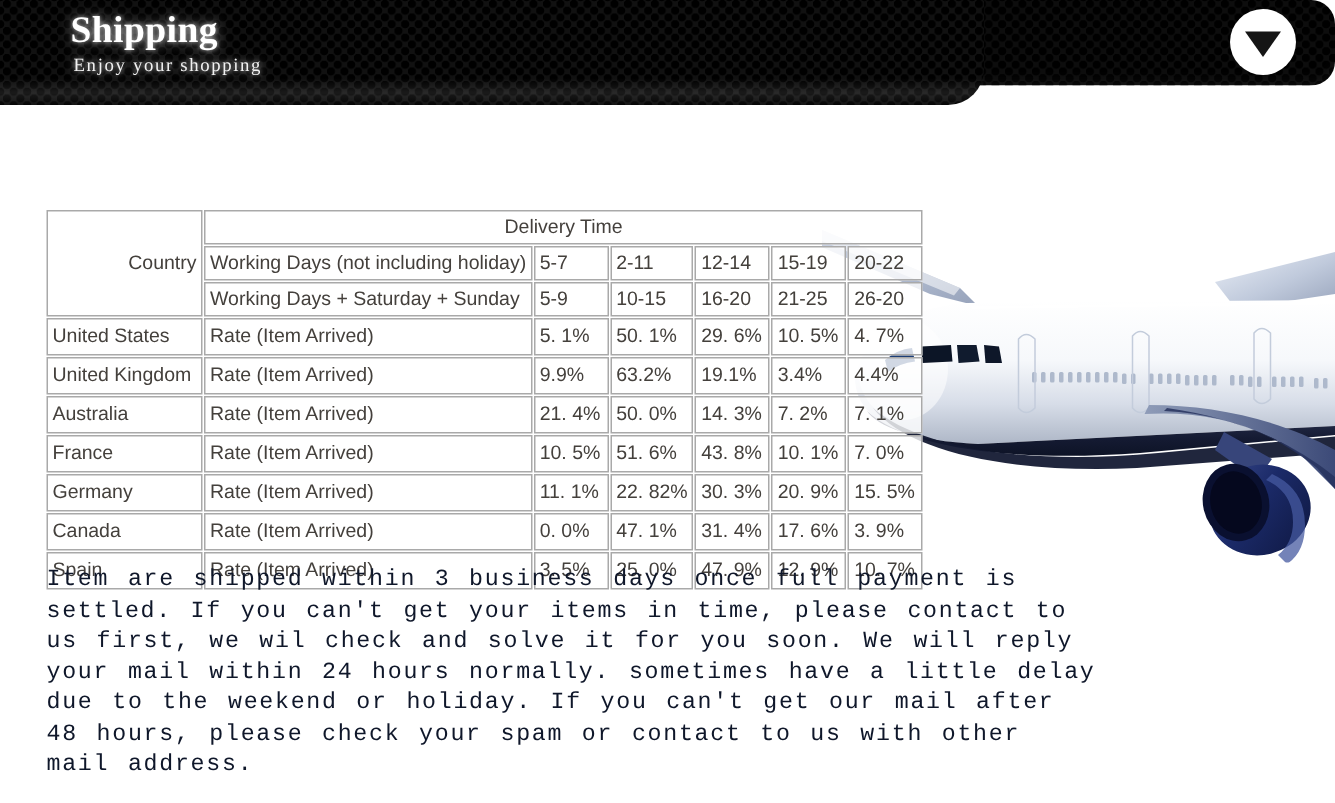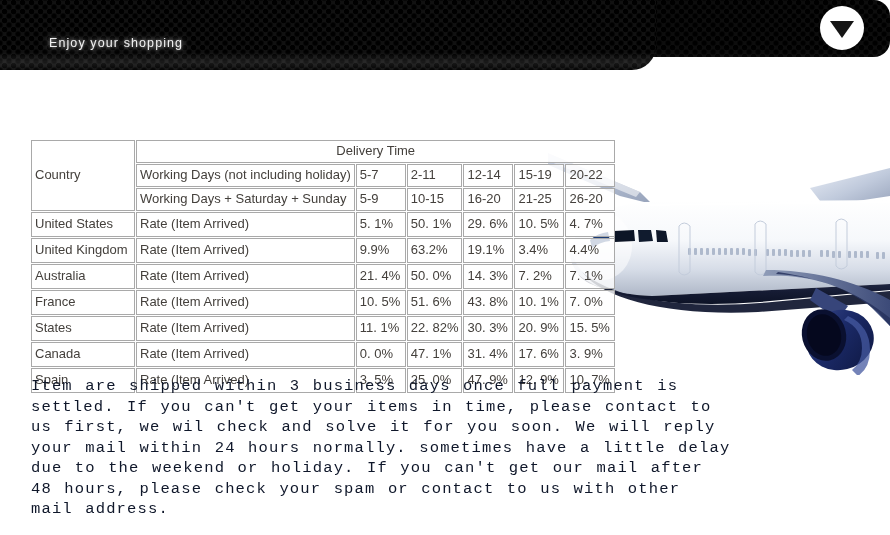--- a/index.html
+++ b/index.html
@@ -72,21 +72,21 @@
     font-size: 25px;
     color: #ffffff;
     letter-spacing: 0.3px;
     text-shadow: 0 0 9px rgba(255,255,255,0.55), 0 0 3px rgba(255,255,255,0.6);
     white-space: nowrap;
   }
   .banner-sub {
     position: absolute;
     left: 49px;
     top: 36px;
-    font-family: Liberation Sans, sans-serif;
+    font-family: Liberation Serif, serif;
     font-size: 12.5px;
     color: #f2f2f2;
     letter-spacing: 1.1px;
     text-shadow: 0 0 8px rgba(255,255,255,0.6), 0 0 3px rgba(255,255,255,0.5);
     white-space: nowrap;
   }
   .collapse-btn {
     position: absolute;
     left: 820px;
     top: 6px;
@@ -134,21 +134,21 @@
     background: rgba(255,255,255,0.80);
     padding: 2px 3px 3px 3px;
     vertical-align: middle;
     white-space: nowrap;
     line-height: 16px;
   }
   td.c-country { width: 96px; height: 18px; }
   td.c-label   { width: 210px; margin-top: 9px; }
   td.c-val     { width: 42px; }
   td.delivery-head { text-align: center; }
-  td.country-head { vertical-align: middle; }
+  td.country-head { vertical-align: middle; text-align: right; }
 
   
   #ship-note {
     position: absolute;
     left: 31px;
     top: 376px;
     width: 700px;
     font-family: Liberation Mono, monospace;
     font-size: 15.5px;
     line-height: 20.5px;
@@ -156,20 +156,21 @@
     word-spacing: 2px;
     color: #0f172a;
   }
 </style>
 </head>
 <body>
 
 <div id="banner">
   <div class="bar-outer"></div>
   <div class="bar-inner"></div>
+  <div class="banner-title">Shipping</div>
   <div class="banner-sub">Enjoy your shopping</div>
   <div class="collapse-btn">
     <div class="tri"></div>
   </div>
 </div>
 
 <svg id="plane-art" viewBox="0 0 342 225" xmlns="http://www.w3.org/2000/svg">
   <defs>
     <linearGradient id="fus" x1="0" y1="0" x2="0" y2="1">
       <stop offset="0%" stop-color="#ffffff"></stop>
@@ -332,21 +333,21 @@
     <tr>
       <td class="c-country">France</td>
       <td class="c-label">Rate (Item Arrived)</td>
       <td class="c-val">10. 5%</td>
       <td class="c-val">51. 6%</td>
       <td class="c-val">43. 8%</td>
       <td class="c-val">10. 1%</td>
       <td class="c-val">7. 0%</td>
     </tr>
     <tr>
-      <td class="c-country">States</td>
+      <td class="c-country">Germany</td>
       <td class="c-label">Rate (Item Arrived)</td>
       <td class="c-val">11. 1%</td>
       <td class="c-val">22. 82%</td>
       <td class="c-val">30. 3%</td>
       <td class="c-val">20. 9%</td>
       <td class="c-val">15. 5%</td>
     </tr>
     <tr>
       <td class="c-country">Canada</td>
       <td class="c-label">Rate (Item Arrived)</td>

